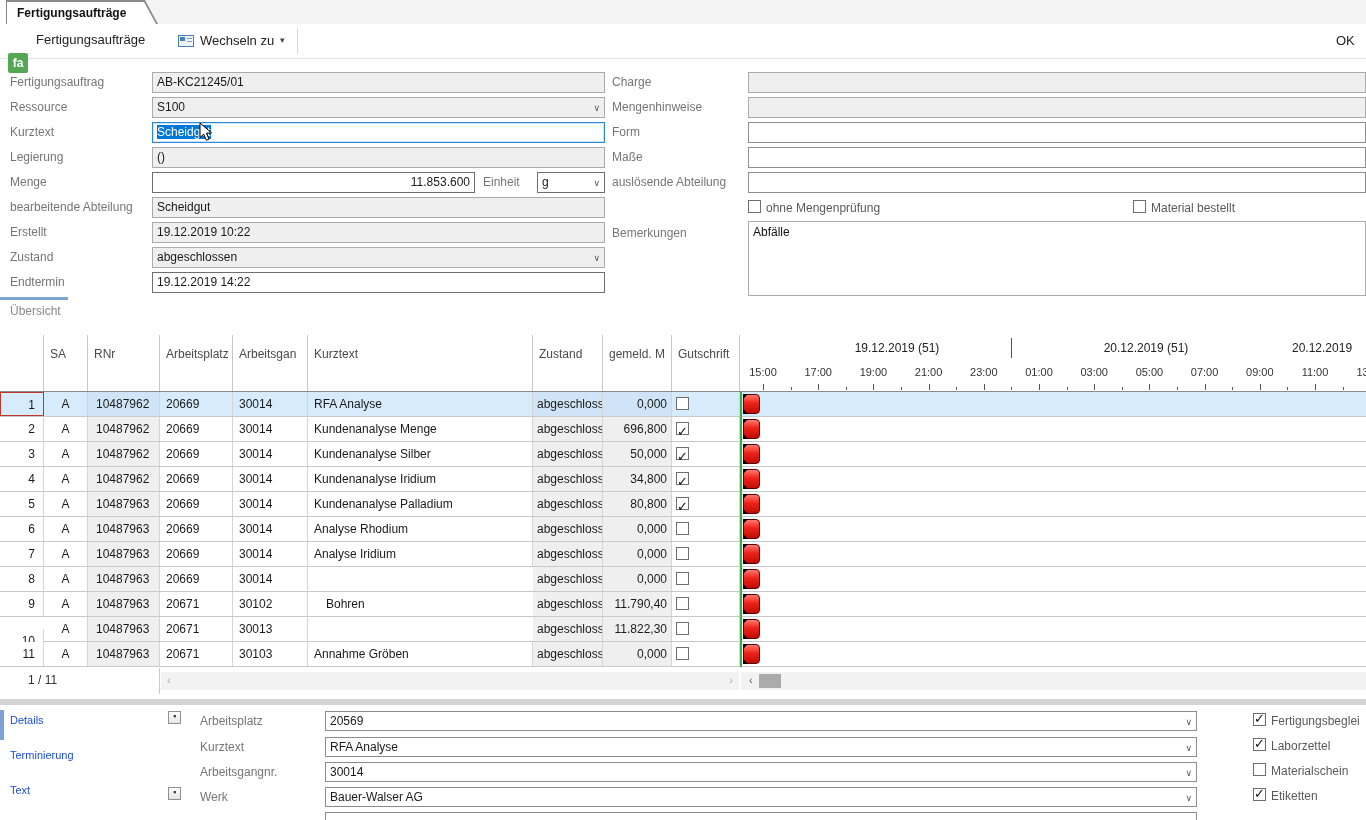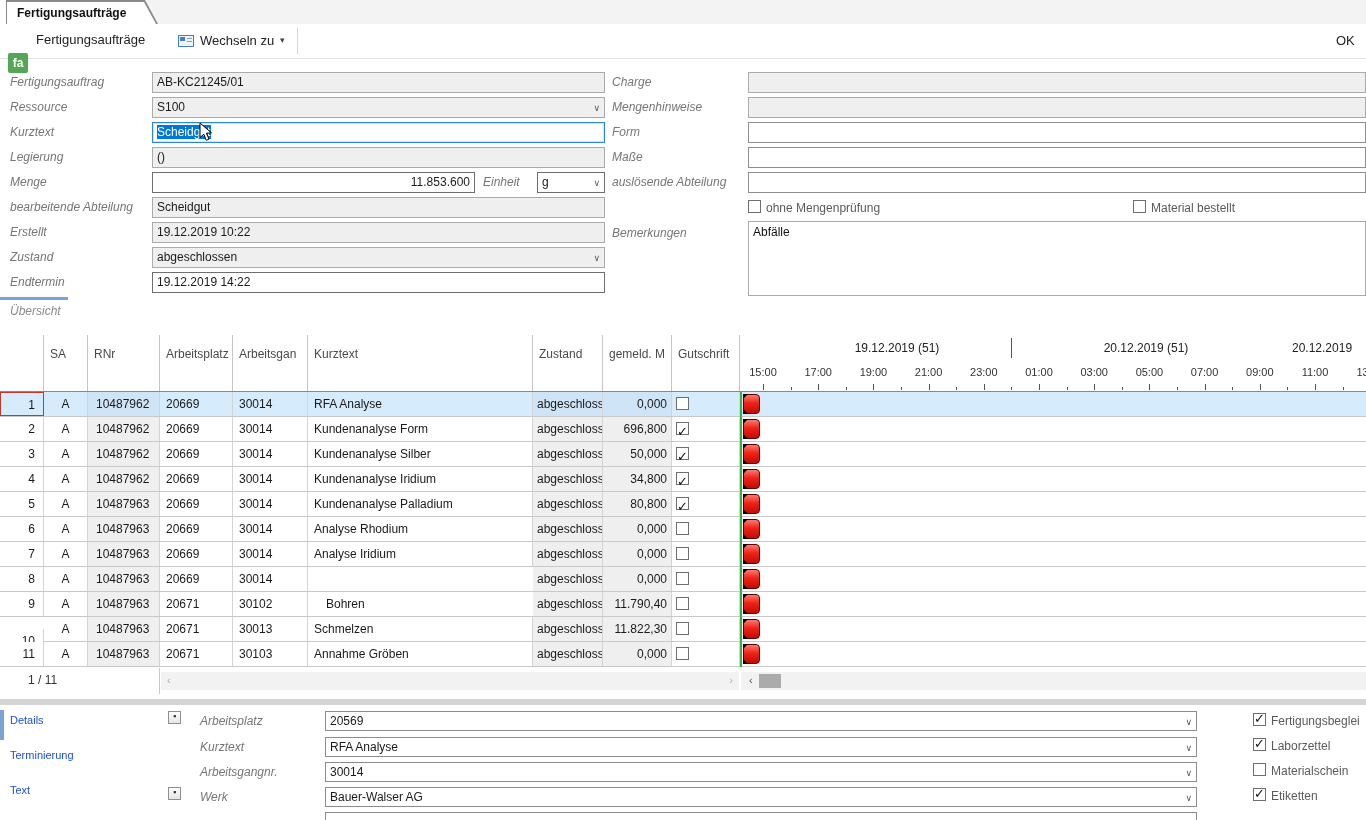--- a/index.html
+++ b/index.html
@@ -1,19 +1,19 @@
 <!DOCTYPE html>
 <html><head>
 <meta charset="utf-8">
 <style>
   html,body{margin:0;padding:0;background:#fff;}
   #app{position:relative;width:1366px;height:820px;overflow:hidden;background:#fff;
        font-family:"Liberation Sans",sans-serif;font-size:12px;color:#1a1a1a;}
   .abs{position:absolute;}
-  .lbl{position:absolute;color:#767676;font-size:12px;white-space:nowrap;font-style:italic;}
+  .lbl{position:absolute;color:#767676;font-size:12px;white-space:nowrap;}
   .fld{position:absolute;height:21px;box-sizing:border-box;border:1px solid #8f8f8f;background:#fff;
        font-size:12px;line-height:19px;padding:0 4px;white-space:nowrap;overflow:hidden;}
   .fld.ro{background:#efefef;border-color:#ababab;}
   .chev{position:absolute;right:4px;top:4px;font-size:9px;color:#555;line-height:12px;}
   .cb{position:absolute;width:13px;height:13px;box-sizing:border-box;border:1px solid #6e6e6e;background:#fff;}
   .cb .mark{position:absolute;left:0px;top:-3px;font-size:13px;color:#111;}
   .cblbl{position:absolute;color:#5a5a5a;font-size:12px;white-space:nowrap;}
   
   .tab-outer{position:absolute;left:6px;top:0;width:152px;height:24px;background:#8a8a8a;
              clip-path:polygon(0 0,139px 0,152px 24px,0 24px);}
@@ -189,21 +189,21 @@
         <div class="cell" style="left: 740px; width: 626px; background: rgb(214, 235, 252); border-right: none;">
           <div class="gbar"></div>
         </div>
       </div>
       <div class="trow" style="top: 417px;">
         <div class="cell" style="left: 0px; width: 44px; background: rgb(255, 255, 255); text-align: right; padding-left: 0px; padding-right: 8px;">2</div>
         <div class="cell" style="left: 44px; width: 44px; background: rgb(255, 255, 255); text-align: center; padding-left: 0px; padding-right: 0px;">A</div>
         <div class="cell" style="left: 88px; width: 72px; background: rgb(239, 239, 239); text-align: left; padding-left: 8px; padding-right: 0px;">10487962</div>
         <div class="cell" style="left: 160px; width: 73px; background: rgb(255, 255, 255); text-align: left; padding-left: 6px; padding-right: 0px;">20669</div>
         <div class="cell" style="left: 233px; width: 75px; background: rgb(255, 255, 255); text-align: left; padding-left: 6px; padding-right: 0px;">30014</div>
-        <div class="cell" style="left: 308px; width: 225px; background: rgb(255, 255, 255); text-align: left; padding-left: 6px; padding-right: 0px;">Kundenanalyse Form</div>
+        <div class="cell" style="left: 308px; width: 225px; background: rgb(255, 255, 255); text-align: left; padding-left: 6px; padding-right: 0px;">Kundenanalyse Menge</div>
         <div class="cell" style="left: 533px; width: 70px; background: rgb(239, 239, 239); text-align: left; padding-left: 4px; padding-right: 0px;">abgeschlossen</div>
         <div class="cell" style="left: 603px; width: 69px; background: rgb(239, 239, 239); text-align: right; padding-left: 0px; padding-right: 4px;">696,800</div>
         <div class="cell" style="left: 672px; width: 68px; background: rgb(255, 255, 255); text-align: left; padding-left: 6px; padding-right: 0px;">
           <div class="cb" style="left: 4px; top: 5px;">
             <span class="mark">✓</span>
           </div>
         </div>
         <div class="cell" style="left: 740px; width: 626px; background: rgb(255, 255, 255); border-right: none;">
           <div class="gbar"></div>
         </div>
@@ -324,21 +324,20 @@
         <div class="cell" style="left: 740px; width: 626px; background: rgb(255, 255, 255); border-right: none;">
           <div class="gbar"></div>
         </div>
       </div>
       <div class="trow" style="top: 617px;">
         <div class="cell" style="left: 0px; width: 44px; background: rgb(255, 255, 255); text-align: right; padding-left: 0px; padding-right: 8px; margin-top: 12px;">10</div>
         <div class="cell" style="left: 44px; width: 44px; background: rgb(255, 255, 255); text-align: center; padding-left: 0px; padding-right: 0px;">A</div>
         <div class="cell" style="left: 88px; width: 72px; background: rgb(239, 239, 239); text-align: left; padding-left: 8px; padding-right: 0px;">10487963</div>
         <div class="cell" style="left: 160px; width: 73px; background: rgb(255, 255, 255); text-align: left; padding-left: 6px; padding-right: 0px;">20671</div>
         <div class="cell" style="left: 233px; width: 75px; background: rgb(255, 255, 255); text-align: left; padding-left: 6px; padding-right: 0px;">30013</div>
-        <div class="cell" style="left: 308px; width: 225px; background: rgb(255, 255, 255); text-align: left; padding-left: 6px; padding-right: 0px;">Schmelzen</div>
         <div class="cell" style="left: 533px; width: 70px; background: rgb(239, 239, 239); text-align: left; padding-left: 4px; padding-right: 0px;">abgeschlossen</div>
         <div class="cell" style="left: 603px; width: 69px; background: rgb(239, 239, 239); text-align: right; padding-left: 0px; padding-right: 4px;">11.822,30</div>
         <div class="cell" style="left: 672px; width: 68px; background: rgb(255, 255, 255); text-align: left; padding-left: 6px; padding-right: 0px;">
           <div class="cb" style="left: 4px; top: 5px;"></div>
         </div>
         <div class="cell" style="left: 740px; width: 626px; background: rgb(255, 255, 255); border-right: none;">
           <div class="gbar"></div>
         </div>
       </div>
       <div class="trow" style="top: 642px;">

